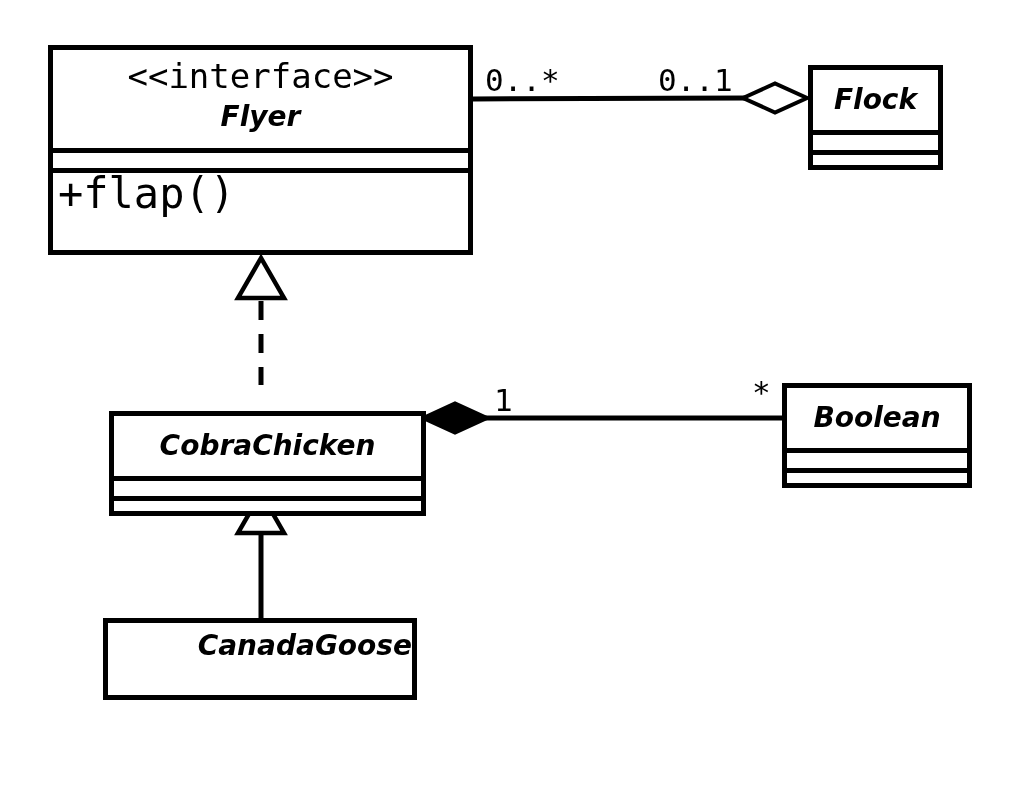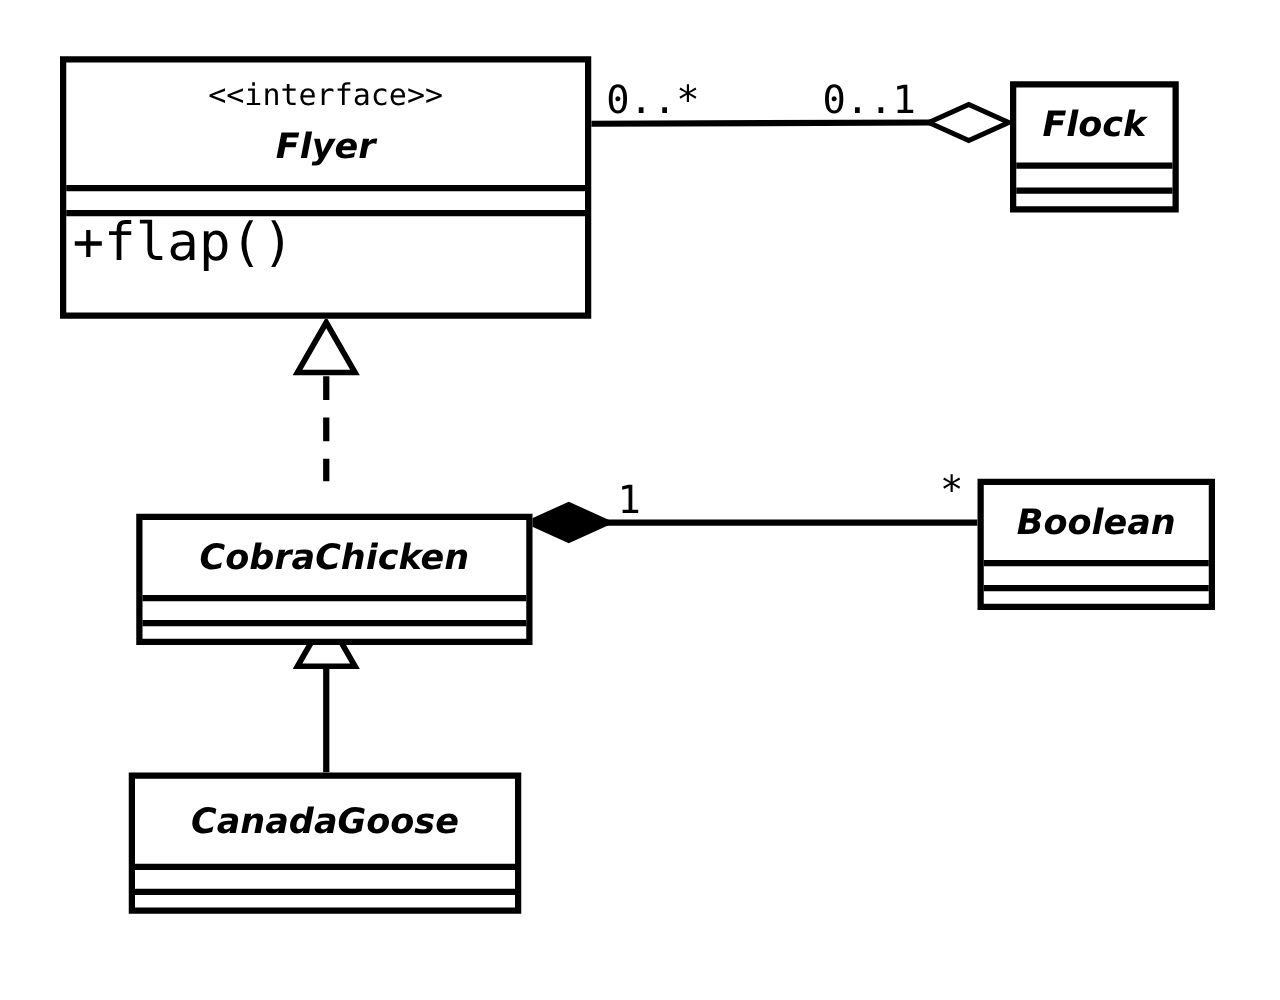--- a/index.html
+++ b/index.html
@@ -24,21 +24,21 @@
   .cmp + .cmp { border-top: 5px solid #000; }
   .cmp-title {
     flex: 1;
     display: flex;
     flex-direction: column;
     align-items: center;
     justify-content: center;
   }
   .stereotype {
     font-family: "DejaVu Sans Mono", monospace;
-    font-size: 24px;
+    font-size: 34px;
     line-height: 36px;
     white-space: pre;
   }
   .class-name {
     font-family: "DejaVu Sans", sans-serif;
     font-weight: bold;
     font-size: 28px;
     line-height: 46px;
     white-space: pre;
     font-style: italic;
@@ -121,21 +121,21 @@
   </div>
 
   <div class="uml-box" style="left:782px; top:383px; width:190px; height:105px;">
     <div class="cmp cmp-title">
       <div class="class-name">Boolean</div>
     </div>
     <div class="cmp cmp-attrs"></div>
     <div class="cmp cmp-ops"></div>
   </div>
 
-  <div class="uml-box" style="left:103px; top:618px; width:314px; height:113px;">
+  <div class="uml-box" style="left:103px; top:618px; width:314px; height:82px;align-items:flex-end;">
     <div class="cmp cmp-title">
       <div class="class-name">CanadaGoose</div>
     </div>
     <div class="cmp cmp-attrs"></div>
     <div class="cmp cmp-ops"></div>
   </div>
 
   <div class="mult-label" style="left:485px; top:64px;">0..*</div>
   <div class="mult-label" style="left:658px; top:64px;">0..1</div>
   <div class="mult-label" style="left:494px; top:384px;">1</div>

